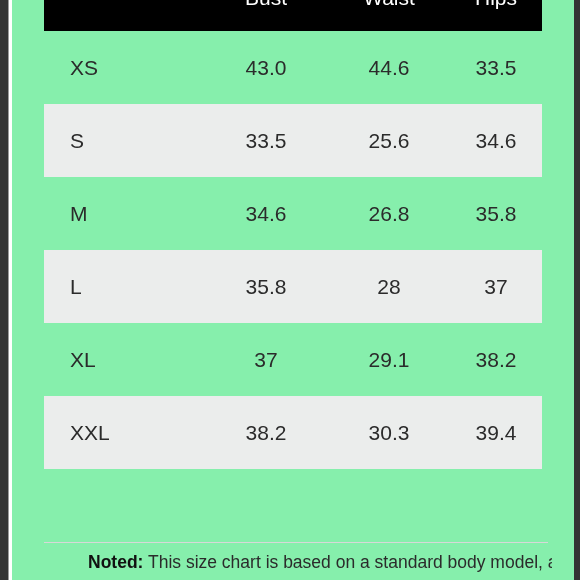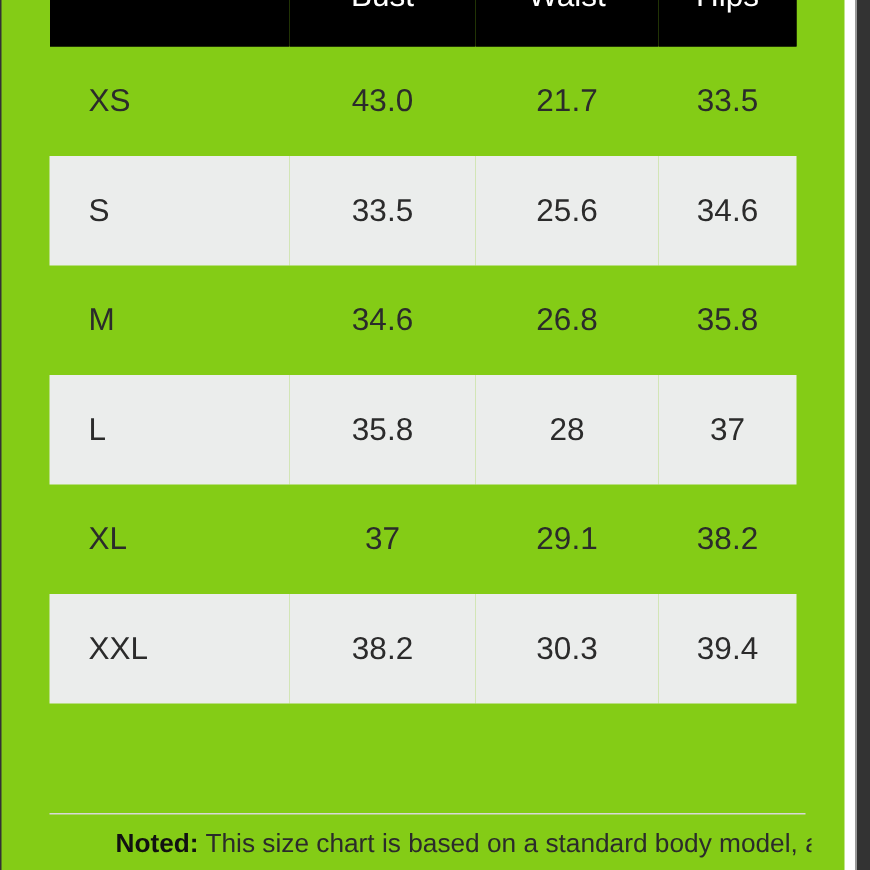--- a/index.html
+++ b/index.html
@@ -39,25 +39,25 @@
     height: 580px;
     width: 1px;
     background: #9a9a9a;
   }
   .edge-seam.left  { left: 8px; }
   .edge-seam.right { right: 9px; }
 
   
   .page {
     position: absolute;
-    left: 1px;
+    left: 12px;
     top: 0;
     width: 562px;
     height: 580px;
-    background: #84cc16;
+    background: #86efac;
   }
 
   .chart-wrap {
     position: absolute;
     left: 32px;
     top: 0;
     width: 498px;
   }
 
   
@@ -177,21 +177,21 @@
             <th>
               <span class="hdr-text">Hips</span>
             </th>
           </tr>
         </thead>
         <tbody>
 
           <tr>
             <td class="size-cell">XS</td>
             <td>43.0</td>
-            <td>21.7</td>
+            <td>44.6</td>
             <td>33.5</td>
           </tr>
 
           <tr class="alt">
             <td class="size-cell">S</td>
             <td>33.5</td>
             <td>25.6</td>
             <td>34.6</td>
           </tr>
 

